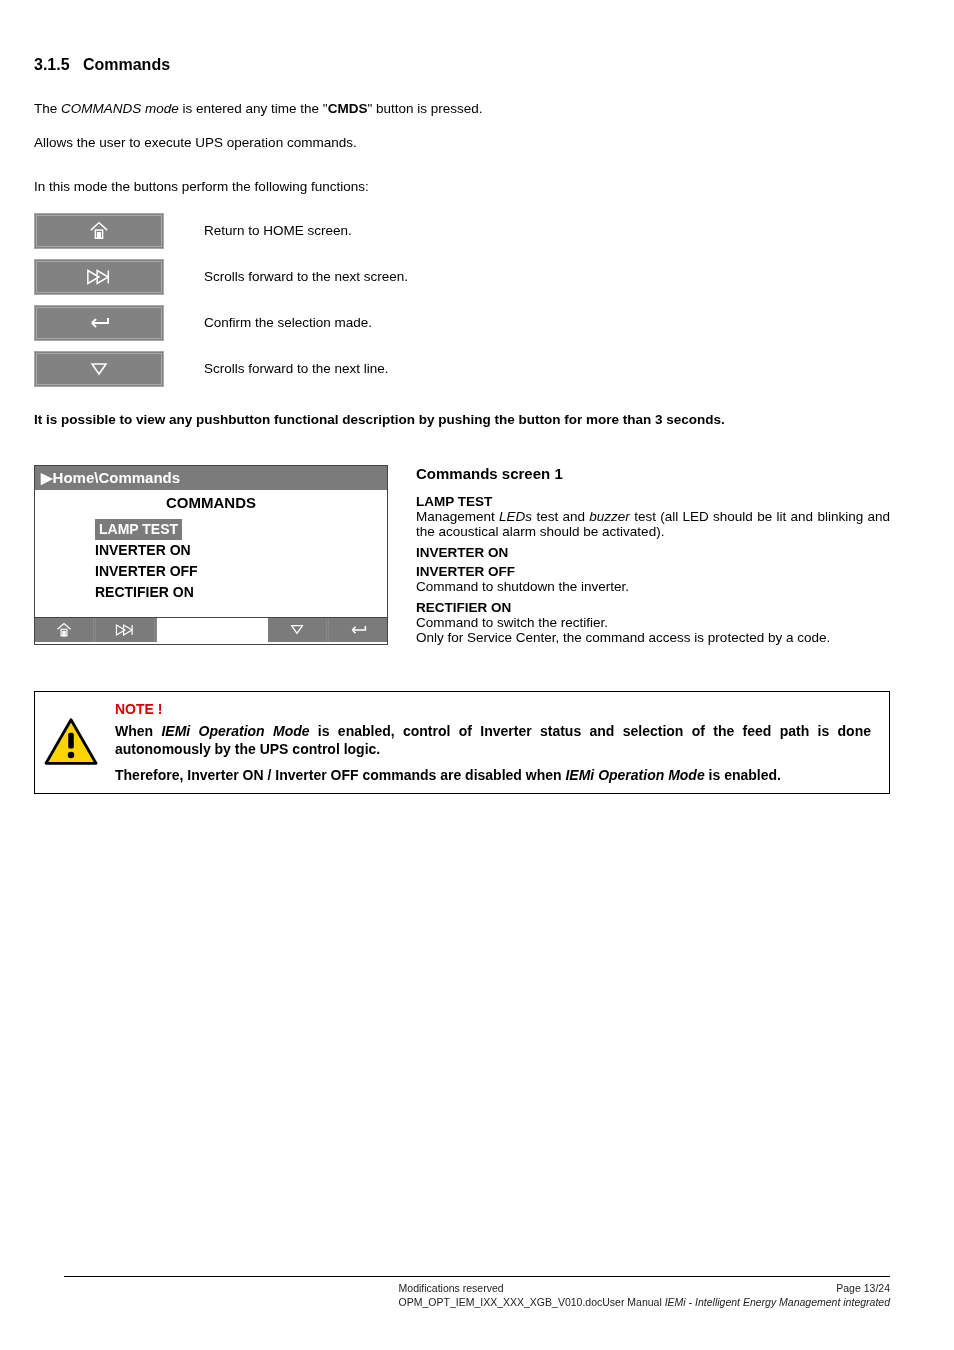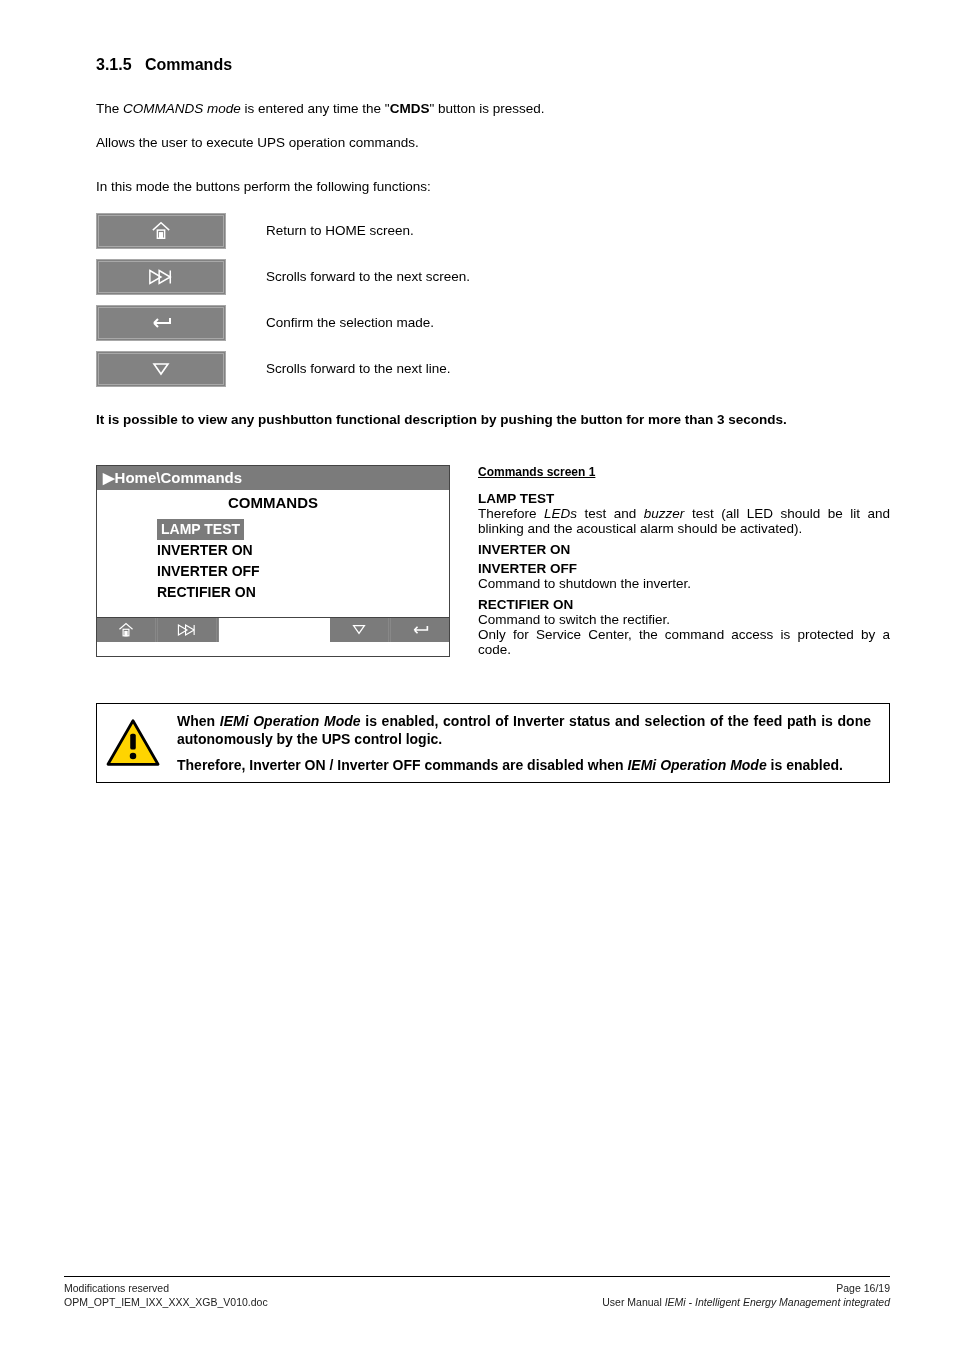--- a/index.html
+++ b/index.html
@@ -8,21 +8,21 @@
     font-family: Arial, Helvetica, sans-serif;
     font-size: 13.5px;
     color: #000;
     background: #fff;
     width: 954px;
     min-height: 1350px;
     position: relative;
     box-sizing: border-box;
   }
   .page {
-    padding: 56px 64px 0 96px;
+    padding: 56px 64px 0 34px;
     box-sizing: border-box;
   }
   h3.section-title {
     font-size: 16px;
     font-weight: bold;
     margin: 0 0 26px 0;
   }
   p { margin: 0 0 16px 0; line-height: 1.35; }
 
   .btn-row {
@@ -101,21 +101,21 @@
     justify-content: center;
   }
   .lcd-toolbar .tb-btn:last-child { border-right: none; }
   .tb-home { width: 58px; }
   .tb-next { width: 58px; }
   .tb-spacer { flex: 1; background: #fff; }
   .tb-down { width: 58px; }
   .tb-enter { width: 58px; }
 
   .desc-col { flex: 1; text-align: justify; }
-  .desc-title { font-weight: bold; font-size: 12px; margin-bottom: 12px; text-decoration: underline; }
+  .desc-title { font-weight: bold; font-size: 15px; margin-bottom: 12px; }
   .desc-h { font-weight: bold; margin-top: 4px; }
   .desc-p { margin-bottom: 6px; }
 
   .note-box {
     margin-top: 46px;
     border: 1px solid #000;
     display: flex;
     align-items: center;
     padding: 8px 18px 8px 8px;
     gap: 16px;
@@ -132,21 +132,21 @@
   .note-red { color: #d90000; font-weight: bold; display:block; margin-bottom:4px; }
 
   .footer {
     position: absolute;
     bottom: 40px;
     left: 64px;
     right: 64px;
     border-top: 1px solid #000;
     padding-top: 4px;
     display: flex;
-    justify-content: space-between;
+    justify-content: flex-end;
     font-size: 10.5px;
     color: #222;
   }
   .footer .fcol { display:flex; flex-direction: column; line-height:1.4; }
   .footer .fcol.right { align-items: flex-end; }
   .italic { font-style: italic; }
 </style>
 </head>
 <body>
 
@@ -238,21 +238,21 @@
             </svg>
         </div>
       </div>
     </div>
 
     <div class="desc-col">
       <div class="desc-title">Commands screen 1</div>
 
       <div class="desc-h">LAMP TEST</div>
       <div class="desc-p">
-        <span>Therefore </span><span class="italic">LEDs</span><span> test and </span><span class="italic">buzzer</span><span> test (all LED should be lit and blinking and the acoustical alarm should be activated).</span>
+        <span>Management </span><span class="italic">LEDs</span><span> test and </span><span class="italic">buzzer</span><span> test (all LED should be lit and blinking and the acoustical alarm should be activated).</span>
       </div>
 
       <div class="desc-h">INVERTER ON</div>
 
       <div class="desc-h">INVERTER OFF</div>
       <div class="desc-p">Command to shutdown the inverter.</div>
 
       <div class="desc-h">RECTIFIER ON</div>
       <div>Command to switch the rectifier.</div>
       <div>Only for Service Center, the command access is protected by a code.</div>
@@ -261,33 +261,34 @@
 
   <div class="note-box">
     <div class="note-icon">
       <svg width="56" height="50" viewBox="0 0 60 54">
         <path d="M30 3 L57 50 L3 50 Z" fill="#ffd400" stroke="#000" stroke-width="3" stroke-linejoin="round"></path>
         <rect x="27" y="17" width="6" height="17" rx="2" fill="#000"></rect>
         <circle cx="30" cy="41" r="3.5" fill="#000"></circle>
       </svg>
     </div>
     <div class="note-text">
+      <span class="note-red">NOTE !</span>
       <span class="bold">
         <span>When </span><span class="italic">IEMi Operation Mode</span><span> is enabled, control of Inverter status and selection of the feed path is done autonomously by the UPS control logic.</span>
       </span>
       <div style="height:8px"></div>
       <span class="bold">
         <span>Therefore, Inverter ON / Inverter OFF commands are disabled when </span><span class="italic">IEMi Operation Mode</span><span> is enabled.</span>
       </span>
     </div>
   </div>
 </div>
 
 <div class="footer">
   <div class="fcol">
     <span>Modifications reserved</span>
     <span>OPM_OPT_IEM_IXX_XXX_XGB_V010.doc</span>
   </div>
   <div class="fcol right">
-    <span>Page 16/19</span>
+    <span>Page 13/24</span>
     <span><span>User Manual </span><span class="italic">IEMi - Intelligent Energy Management integrated</span></span>
   </div>
 </div>
 
 </body></html>

